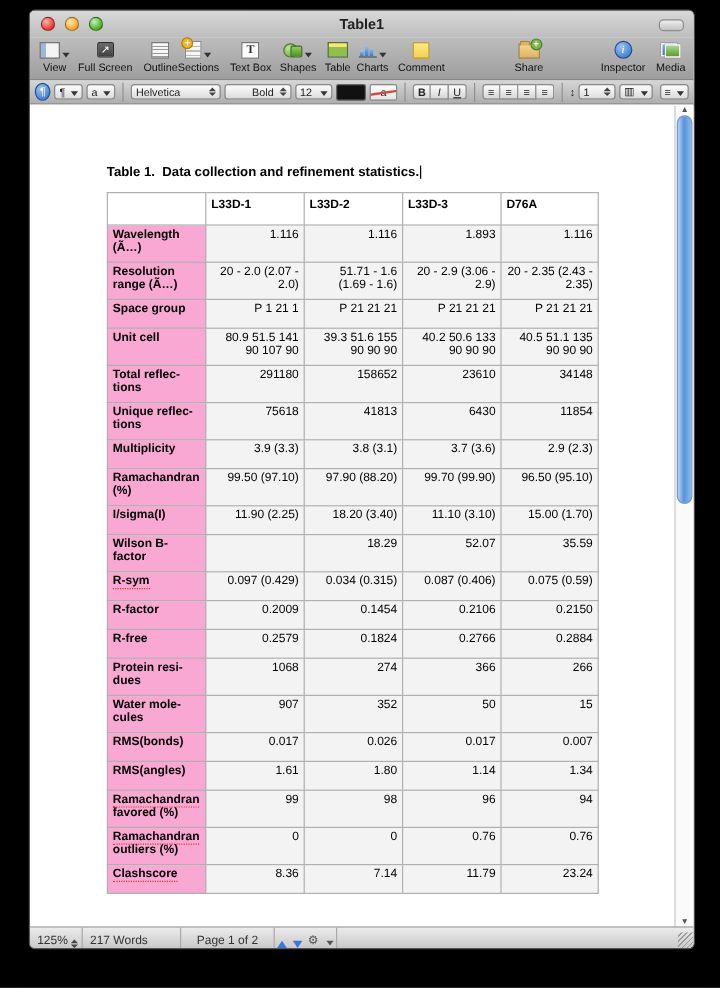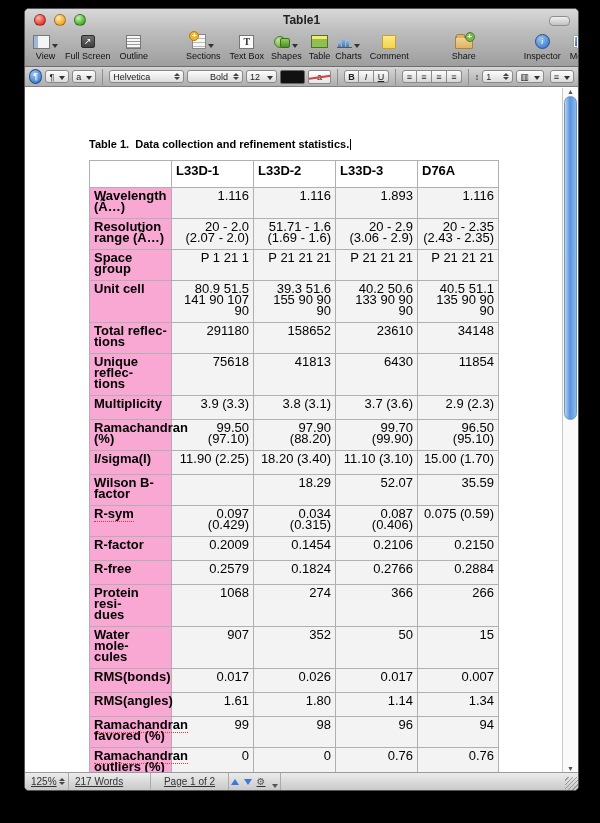--- a/index.html
+++ b/index.html
@@ -79,35 +79,35 @@
     border-radius:2px;font-size:9px;line-height:12px;text-align:center;box-sizing:border-box;padding:0 2px;}
   .grp{display:flex;}
   .grp .fb-btn{border-radius:0;border-left-width:0;}
   .grp .fb-btn:first-child{border-radius:3px 0 0 3px;border-left-width:1px;}
   .grp .fb-btn:last-child{border-radius:0 3px 3px 0;}
   
   .docarea{position:absolute;left:0;top:79px;right:0;bottom:17px;background:#fff;overflow:hidden;}
   .doc-title{position:absolute;left:64px;top:50px;font-size:11px;font-weight:bold;color:#000;white-space:pre;}
   .caret{display:inline-block;width:1px;height:11px;background:#000;vertical-align:-2px;margin-left:1px;}
   table.stats{position:absolute;left:64px;top:72px;width:409px;border-collapse:collapse;table-layout:fixed;
-    font-size:13px;line-height:11px;color:#000;}
+    font-size:10px;line-height:11px;color:#000;}
   table.stats th,table.stats td{border:1px solid #b0b0b0;vertical-align:top;padding:2px 4px 6px 4px;height:15px;}
   table.stats thead th{font-weight:bold;text-align:left;background:#fff;height:16px;padding-top:4px;}
   table.stats th.rowlab{font-weight:bold;text-align:left;background:#f9a8d4;white-space:pre-line;}
   table.stats td{background:#f3f3f3;text-align:right;}
   .sp{border-bottom:1px dotted #e2372c;}
   
   .vscroll{position:absolute;top:0;right:0;width:15px;bottom:0;background:#fafafa;border-left:1px solid #c8c8c8;}
   .vthumb{position:absolute;left:1px;right:1px;top:8px;height:324px;border-radius:7px;
     background:linear-gradient(90deg,#b9d4f2,#5693dd 45%,#8db9ea);border:1px solid #6f96c4;box-sizing:border-box;}
   .sc-arrow{position:absolute;left:0;right:0;text-align:center;font-size:7px;color:#555;}
   
   .statusbar{position:absolute;left:0;right:0;bottom:0;height:17px;background:linear-gradient(#ececec,#c9c9c9);
     border-top:1px solid #9a9a9a;display:flex;align-items:center;font-size:10px;color:#333;}
-  .sb-seg{height:100%;display:flex;align-items:center;border-right:1px solid #aaa;box-sizing:border-box;padding:0 6px;text-decoration:underline;}
+  .sb-seg{height:100%;display:flex;align-items:flex-end;border-right:1px solid #aaa;box-sizing:border-box;padding:0 6px;}
   .sb-zoom{width:44px;justify-content:space-between;}
   .sb-words{width:82px;}
   .sb-page{width:78px;justify-content:center;}
   .sb-nav{width:52px;justify-content:center;gap:5px;}
   .tri-up{width:0;height:0;border-left:4px solid transparent;border-right:4px solid transparent;border-bottom:6px solid #3b78d8;}
   .tri-down{width:0;height:0;border-left:4px solid transparent;border-right:4px solid transparent;border-top:6px solid #3b78d8;}
   .gear{font-size:10px;color:#555;}
   .grip{position:absolute;right:0;bottom:0;width:13px;height:13px;
     background:repeating-linear-gradient(135deg,#0000 0 2px,#9a9a9a 2px 3px);}
 </style>
@@ -139,21 +139,21 @@
           <span class="icon i-fullscreen">↗</span>
         </div>
         <span class="tb-label">Full Screen</span>
       </div>
       <div class="tb-item" style="margin-left: 9px;">
         <div class="tb-iconrow">
           <span class="icon i-outline"></span>
         </div>
         <span class="tb-label">Outline</span>
       </div>
-      <div class="tb-item" style="margin-left: 38px; text-align: center;">
+      <div class="tb-item" style=" text-align: center;">
         <div class="tb-iconrow">
           <span class="icon i-sections"></span>
           <i class="dn"></i>
         </div>
         <span class="tb-label">Sections</span>
       </div>
       <div class="tb-item" style="margin-left: 9px;">
         <div class="tb-iconrow">
           <span class="icon i-textbox">T</span>
         </div>
@@ -182,21 +182,21 @@
           <i class="dn"></i>
         </div>
         <span class="tb-label">Charts</span>
       </div>
       <div class="tb-item" style="margin-left: 8px;">
         <div class="tb-iconrow">
           <span class="icon i-comment"></span>
         </div>
         <span class="tb-label">Comment</span>
       </div>
-      <div class="tb-item" style="margin-left: 43px;">
+      <div class="tb-item" style="margin-left: 58px;">
         <div class="tb-iconrow">
           <span class="icon i-share"></span>
         </div>
         <span class="tb-label">Share</span>
       </div>
       <div class="tb-item" style="margin-left: 48px;">
         <div class="tb-iconrow">
           <span class="icon i-inspector">i</span>
         </div>
         <span class="tb-label">Inspector</span>

